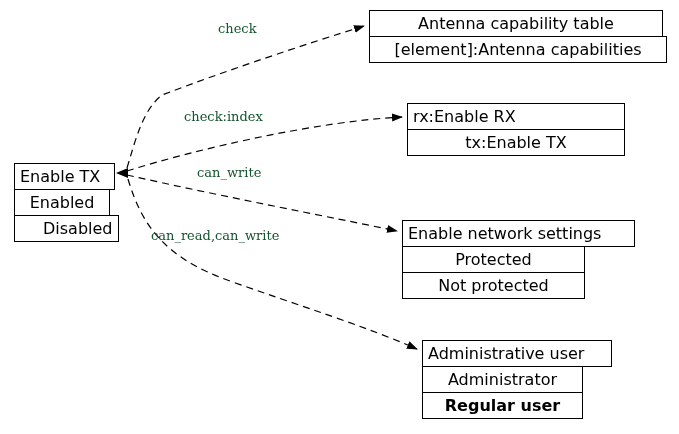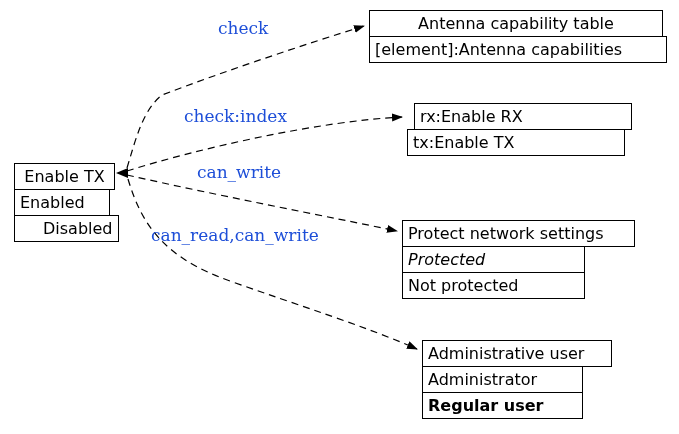--- a/index.html
+++ b/index.html
@@ -7,25 +7,25 @@
     position:relative;width:679px;height:434px;background:#ffffff;
     font-family:"DejaVu Sans",sans-serif;color:#000;overflow:hidden;
   }
   .edges-svg{position:absolute;left:0;top:0;width:679px;height:434px;}
   .node{position:absolute;display:flex;flex-direction:column;align-items:flex-start;}
   .cell{
     box-sizing:border-box;background:#ffffff;border:1px solid #000;
     padding:2px 5px;font-size:16px;line-height:21px;white-space:nowrap;
     text-align:left;
   }
-  .cell + .cell{margin-top:-1px;}
+  .cell + .cell{margin-top:-1px;text-align:center;}
   .cell.center{text-align:center;}
   .edge-label{
-    position:absolute;font-family:"DejaVu Serif",serif;font-size:17px;
-    line-height:19px;white-space:nowrap;color:#1d4ed8;
+    position:absolute;font-family:"DejaVu Serif",serif;font-size:13px;
+    line-height:19px;white-space:nowrap;color:#14532d;
   }
 </style>
 </head>
 <body>
 
 <div class="canvas">
 
   <svg class="edges-svg" viewBox="0 0 679 434" xmlns="http://www.w3.org/2000/svg">
     <defs>
       <marker id="arrow" markerUnits="userSpaceOnUse" markerWidth="12" markerHeight="9" refX="10" refY="4" orient="auto">
@@ -38,38 +38,38 @@
     <path d="M127,171 C200,148 320,121 402,117" fill="none" stroke="#000" stroke-width="1.2" stroke-dasharray="7,5" marker-end="url(#arrow)"></path>
 
     <path d="M127,175 C220,196 330,217 397,231" fill="none" stroke="#000" stroke-width="1.2" stroke-dasharray="7,5" marker-end="url(#arrow)"></path>
 
     <path d="M128,179 C142,226 165,258 230,281 C300,306 362,325 417,349" fill="none" stroke="#000" stroke-width="1.2" stroke-dasharray="7,5" marker-end="url(#arrow)"></path>
 
     <polygon points="116,173 128,168 128,178" fill="#000"></polygon>
   </svg>
 
   <div class="node" style="left:14px;top:163px;">
-    <div class="cell" style="min-width:101px;text-align:center;">Enable TX</div>
+    <div class="cell" style="min-width:101px;">Enable TX</div>
     <div class="cell" style="min-width:96px;">Enabled</div>
     <div class="cell" style="min-width:96px;padding-left:28px;">Disabled</div>
   </div>
 
   <div class="node" style="left:369px;top:10px;">
     <div class="cell center" style="min-width:294px;">Antenna capability table</div>
     <div class="cell" style="min-width:298px;">[element]:Antenna capabilities</div>
   </div>
 
   <div class="node" style="left:407px;top:103px;">
-    <div class="cell" style="min-width:218px;margin-left:7px;">rx:Enable RX</div>
+    <div class="cell" style="min-width:218px;">rx:Enable RX</div>
     <div class="cell" style="min-width:218px;">tx:Enable TX</div>
   </div>
 
   <div class="node" style="left:402px;top:220px;">
-    <div class="cell" style="min-width:233px;">Protect network settings</div>
-    <div class="cell" style="min-width:183px;font-style:italic;">Protected</div>
+    <div class="cell" style="min-width:233px;">Enable network settings</div>
+    <div class="cell" style="min-width:183px;">Protected</div>
     <div class="cell" style="min-width:183px;">Not protected</div>
   </div>
 
   <div class="node" style="left:422px;top:340px;">
     <div class="cell" style="min-width:190px;">Administrative user</div>
     <div class="cell" style="min-width:161px;">Administrator</div>
     <div class="cell" style="min-width:161px;font-weight:bold;">Regular user</div>
   </div>
 
   <div class="edge-label" style="left:218px;top:19px;">check</div>

